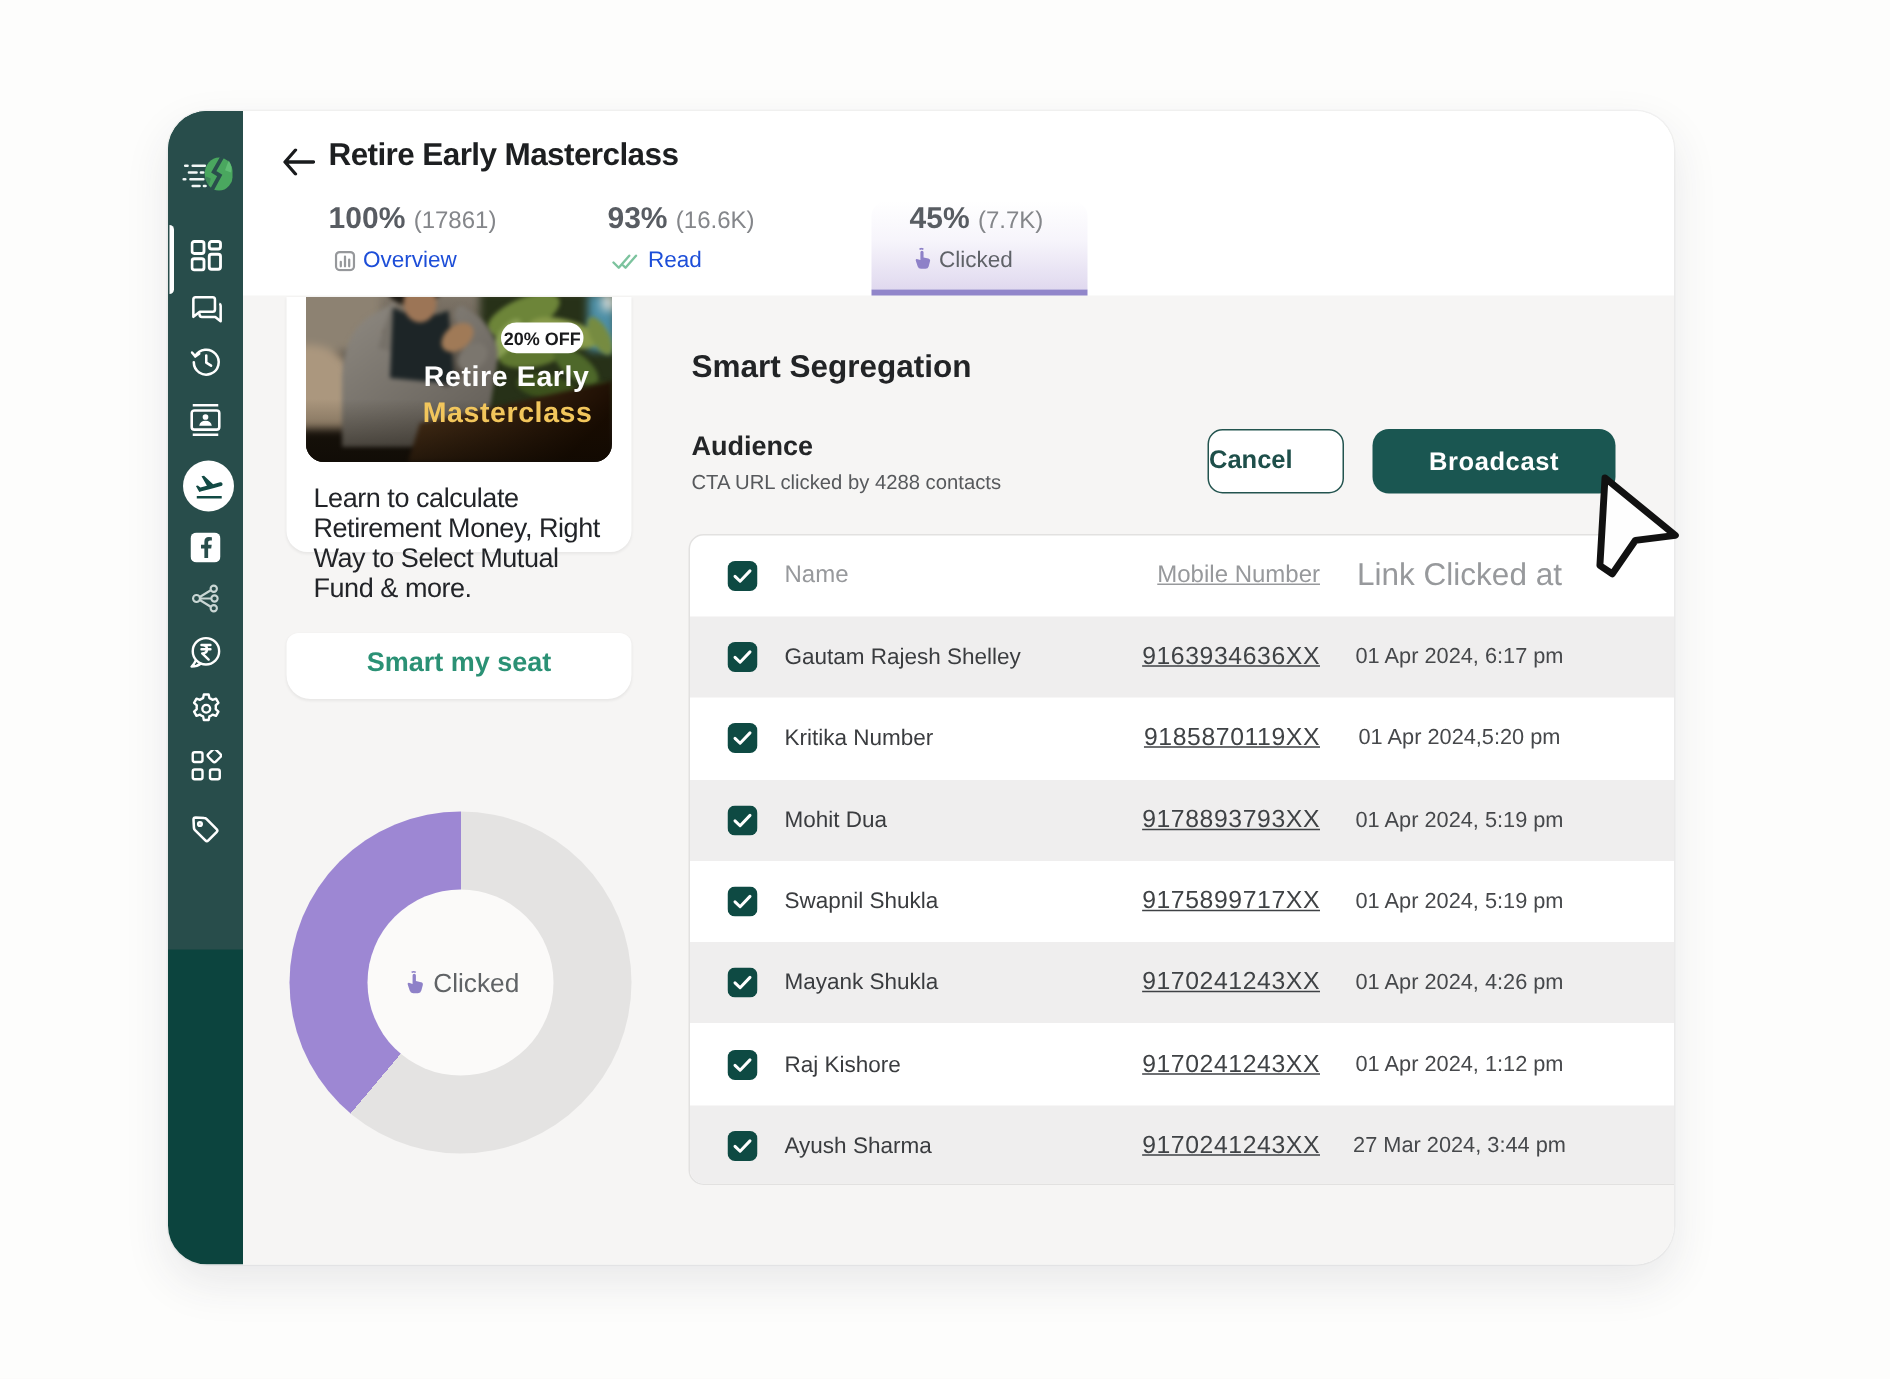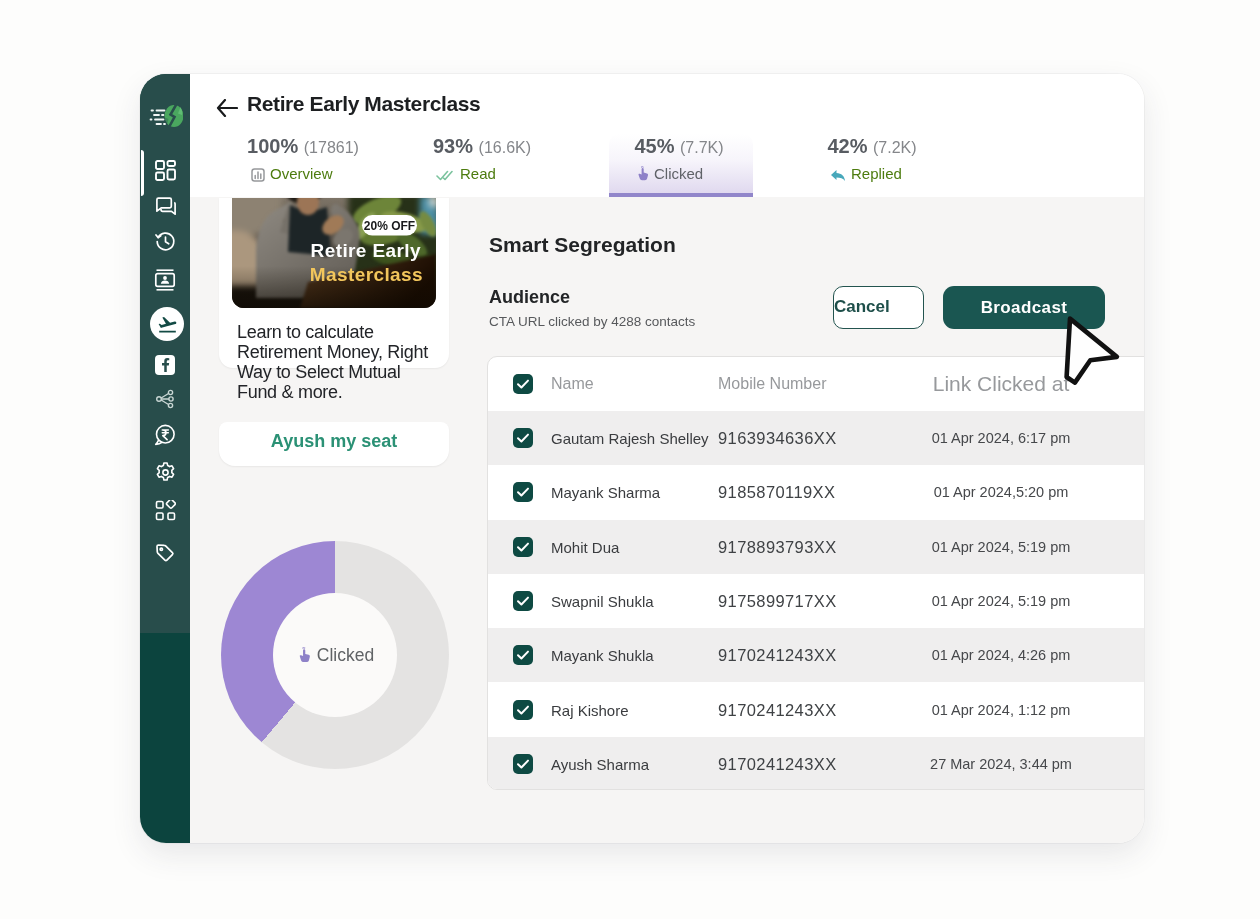--- a/index.html
+++ b/index.html
@@ -1,35 +1,35 @@
 <!DOCTYPE html>
 <html><head>
 <meta charset="utf-8">
 <style>
 * { margin:0; padding:0; box-sizing:border-box; }
 html,body { width:1260px; height:919px; background:#fdfdfc; font-family:"Liberation Sans", sans-serif; overflow:hidden; }
 body { position:relative; }
-.card { position:absolute; left:140px; top:74px; width:1004px; height:769px; background:#fff;
+.card { position:absolute; left:112px; top:74px; width:1004px; height:769px; background:#fff;
   border-radius:26px; box-shadow:0 12px 30px rgba(50,50,70,.10), 0 0 0 1px rgba(0,0,0,.035); overflow:hidden;padding-left:23px; }
 
 
 .sidebar { position:absolute; left:0; top:0; width:50px; height:769px; background:#0c443e; }
 .sidebar .top { position:absolute; left:0; top:0; width:50px; height:559px; background:#284d4b; }
 .sideicon { position:absolute; left:0; width:50px; text-align:center; }
 .indicator { position:absolute; left:1px; top:76px; width:3px; height:46px; background:#fff; border-radius:0 3px 3px 0; }
 .activecircle { position:absolute; left:10px; top:233px; width:34px; height:34px; background:#fff; border-radius:50%; }
 
 
 .header { position:absolute; left:50px; top:0; width:954px; height:123px; background:#fff; }
 .backarrow { position:absolute; left:26px; top:25px; }
 .title { position:absolute; left:57px; top:18px; font-size:21px; font-weight:700; color:#1d1f21; letter-spacing:-0.4px; }
 .tab { position:absolute; top:60px; width:180px; transform:translateX(-50%); text-align:center; }
 .tab .pct { font-size:20px; font-weight:700; color:#585c62; line-height:25px; }
 .tab .pct span { font-size:16px; font-weight:400; color:#84868a; }
-.tab .lbl { margin-top:4px; font-size:15px; color:#4d7c0f; line-height:20px; text-align:left; }
+.tab .lbl { margin-top:4px; font-size:15px; color:#1d4ed8; line-height:20px; text-align:left; }
 .tab .lbl svg { vertical-align:-3px; margin-right:5px; }
 .activetabbg { position:absolute; left:419px; top:60px; width:144px; height:59px;
   background:linear-gradient(to bottom, rgba(246,244,251,0), rgba(238,234,247,0.5) 45%, #e0d9ef 100%); border-radius:10px 10px 0 0; }
 .activebar { position:absolute; left:419px; top:119px; width:144px; height:5px; background:#9186ca; }
 
 
 .content { position:absolute; left:50px; top:123px; width:954px; height:646px; background:#f6f5f4; }
 
 
 .bubble { position:absolute; left:29px; top:1px; width:230px; height:170px; background:#fff; border-radius:0 0 14px 14px; box-shadow:0 1px 2px rgba(0,0,0,.06); }
@@ -55,21 +55,21 @@
   border-radius:11px; text-align:center; line-height:43px; font-size:17px; font-weight:600; color:#ffffff; letter-spacing:.4px; }
 
 
 .table { position:absolute; left:297px; top:159px; width:722px; height:434px; background:#fff;
   border:1px solid #e2e1e0; border-radius:10px; overflow:hidden; }
 .trow { position:relative; width:100%; height:54.3px; }
 .trow.head { height:54px; }
 .trow.g { background:#efeeee; }
 .cb { position:absolute; left:25px; top:50%; margin-top:-10px; }
 .tname { position:absolute; left:63px; top:50%; transform:translateY(-50%); font-size:15px; color:#3a3c3f; }
-.tmob { position:absolute; left:230px; width:190px; top:50%; transform:translateY(-50%); text-align:left; font-size:16.5px; letter-spacing:0.4px; color:#3f4245; }
+.tmob { position:absolute; left:230px; width:190px; top:50%; transform:translateY(-50%); text-align:right; font-size:16.5px; letter-spacing:0.4px; color:#3f4245;text-decoration:underline; }
 .tdate { position:absolute; left:420px; width:186px; top:50%; transform:translateY(-50%); text-align:center; font-size:14.5px; color:#46484b; }
 .head .tname, .head .tmob, .head .tdate { color:#97999c; font-size:16px; letter-spacing:0; font-weight:400; }
 .head .tdate { font-size:21px; }
 
 .cursor { position:absolute; left:1056px; top:310px; }
 </style>
 </head>
 <body>
 <div class="card">
 
@@ -189,26 +189,20 @@
       <div class="lbl" style="margin-left:44px"><svg width="19" height="13" viewBox="0 0 19 13">
             <path d="M1 7 L4.5 10.5 L11.5 2.5 M7.5 9 L9 10.5 L16 2.5" stroke="#7cc39e" stroke-width="1.6" fill="none" stroke-linecap="round" stroke-linejoin="round"></path>
           </svg>Read</div>
     </div>
     <div class="tab" style="left:489px">
       <div class="pct">45% <span>(7.7K)</span></div>
       <div class="lbl" style="color:#5f6268; margin-left:47px"><svg width="13" height="16" viewBox="0 0 13 16">
             <path d="M5 1.2 q1.3 -0.9 2.6 0" stroke="#8e81c8" stroke-width="1" fill="none"></path>
             <path d="M5.6 3.2 v5.2 l-1.8 -0.6 q-1.7 -0.5 -1.2 1.2 l1.2 3.6 q0.5 1.6 2.2 1.6 h3 q1.7 0 2.1 -1.6 l0.9 -3.4 q0.4 -1.5 -1.1 -1.8 l-3.2 -0.8 v-3.4 q0 -1.1 -1.05 -1.1 q-1.05 0 -1.05 1.1 z" fill="#8e81c8"></path>
           </svg>Clicked</div>
-    </div>
-    <div class="tab" style="left:682px">
-      <div class="pct">42% <span>(7.2K)</span></div>
-      <div class="lbl" style="margin-left:48px"><svg width="16" height="13" viewBox="0 0 16 13">
-            <path d="M6.5 1 L1 6 l5.5 5 V8.6 c4 0 6.5 0.8 8.5 3.4 c-0.4 -4.8 -3.6 -7.6 -8.5 -7.9 z" fill="#47a8bb"></path>
-          </svg>Replied</div>
     </div>
   </div>
 
   <div class="content">
     <div class="bubble">
       <div class="img"><svg width="204" height="110" viewBox="0 0 204 110">
         <defs>
           <linearGradient id="bgg" x1="0" y1="0" x2="0" y2="1">
             <stop offset="0" stop-color="#7d7467"></stop>
                 <stop offset="0.55" stop-color="#46413a"></stop>
@@ -264,21 +258,21 @@
 
         <path d="M68 110 L76 84 Q118 75 204 56 L204 110 Z" fill="url(#deskg)" filter="url(#blur1)"></path>
         <rect x="0" y="68" width="204" height="42" fill="url(#shade)"></rect>
         <rect x="130" y="17" width="55" height="20.5" rx="10.25" fill="#fff"></rect>
         <text x="157.5" y="31.8" font-family="Liberation Sans, sans-serif" font-size="12" font-weight="700" fill="#191a1c" text-anchor="middle">20% OFF</text>
         <text x="189" y="59" font-family="Liberation Sans, sans-serif" font-size="19" font-weight="700" fill="#fdfdfd" text-anchor="end" letter-spacing="0.4">Retire Early</text>
         <text x="191" y="83" font-family="Liberation Sans, sans-serif" font-size="19" font-weight="700" fill="#f2c65c" text-anchor="end" letter-spacing="0.4">Masterclass</text>
       </svg></div>
       <div class="txt">Learn to calculate<br>Retirement Money, Right<br>Way to Select Mutual<br>Fund &amp; more.</div>
     </div>
-    <div class="btnbubble"><span>Ayush my seat</span></div>
+    <div class="btnbubble"><span>Smart my seat</span></div>
 
     <div class="donut">
         <div class="donuthole"></div>
       </div>
     <div class="donutlbl"><svg width="14" height="17" viewBox="0 0 13 16">
           <path d="M5 1.2 q1.3 -0.9 2.6 0" stroke="#8e81c8" stroke-width="1" fill="none"></path>
           <path d="M5.6 3.2 v5.2 l-1.8 -0.6 q-1.7 -0.5 -1.2 1.2 l1.2 3.6 q0.5 1.6 2.2 1.6 h3 q1.7 0 2.1 -1.6 l0.9 -3.4 q0.4 -1.5 -1.1 -1.8 l-3.2 -0.8 v-3.4 q0 -1.1 -1.05 -1.1 q-1.05 0 -1.05 1.1 z" fill="#8e81c8"></path>
         </svg>Clicked</div>
 
     <div class="sseg">Smart Segregation</div>
@@ -304,21 +298,21 @@
           </svg>
         <span class="tname">Gautam Rajesh Shelley</span>
           <span class="tmob">9163934636XX</span>
           <span class="tdate">01 Apr 2024, 6:17 pm</span>
       </div>
       <div class="trow">
         <svg class="cb" width="20" height="20" viewBox="0 0 20 20">
             <rect width="20" height="20" rx="5" fill="#0e4a43"></rect>
             <path d="M5 10.2 L8.4 13.5 L15 6.6" stroke="#fff" stroke-width="2" fill="none" stroke-linecap="round" stroke-linejoin="round"></path>
           </svg>
-        <span class="tname">Mayank Sharma</span>
+        <span class="tname">Kritika Number</span>
           <span class="tmob">9185870119XX</span>
           <span class="tdate">01 Apr 2024,5:20 pm</span>
       </div>
       <div class="trow g">
         <svg class="cb" width="20" height="20" viewBox="0 0 20 20">
             <rect width="20" height="20" rx="5" fill="#0e4a43"></rect>
             <path d="M5 10.2 L8.4 13.5 L15 6.6" stroke="#fff" stroke-width="2" fill="none" stroke-linecap="round" stroke-linejoin="round"></path>
           </svg>
         <span class="tname">Mohit Dua</span>
           <span class="tmob">9178893793XX</span>

